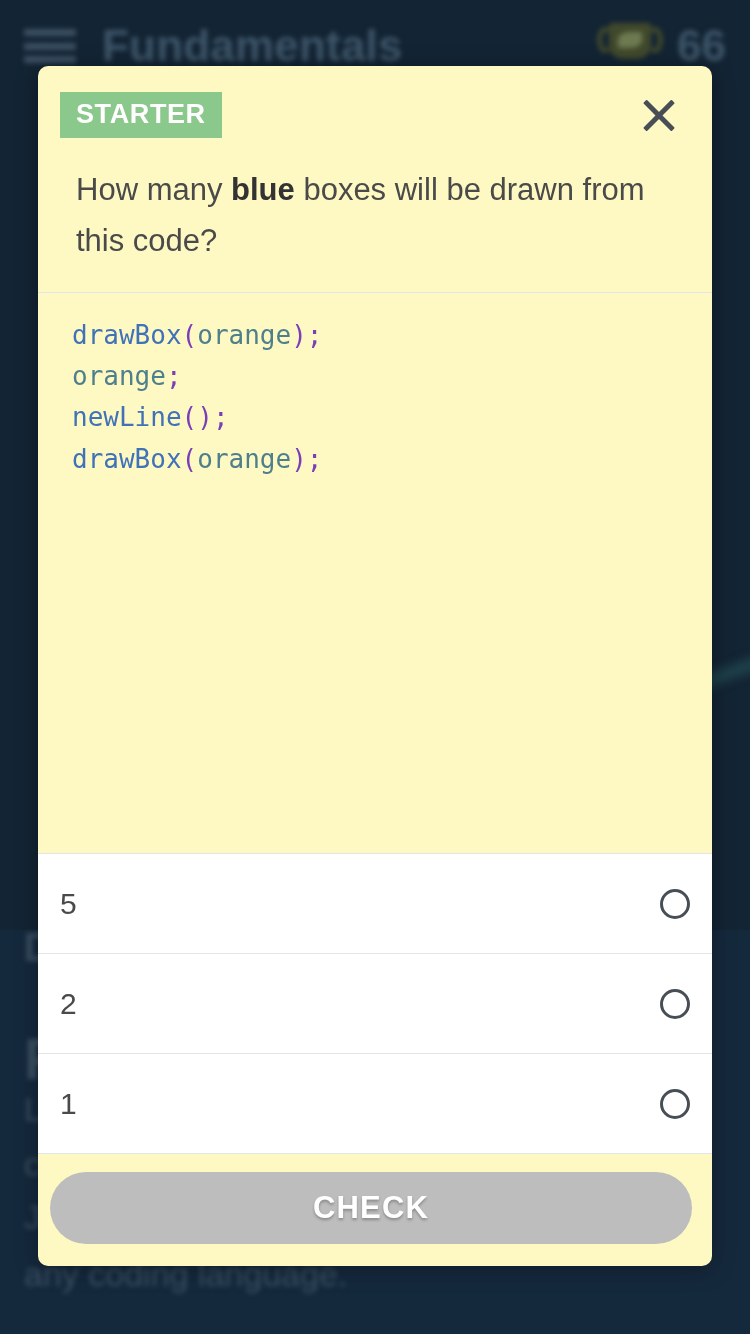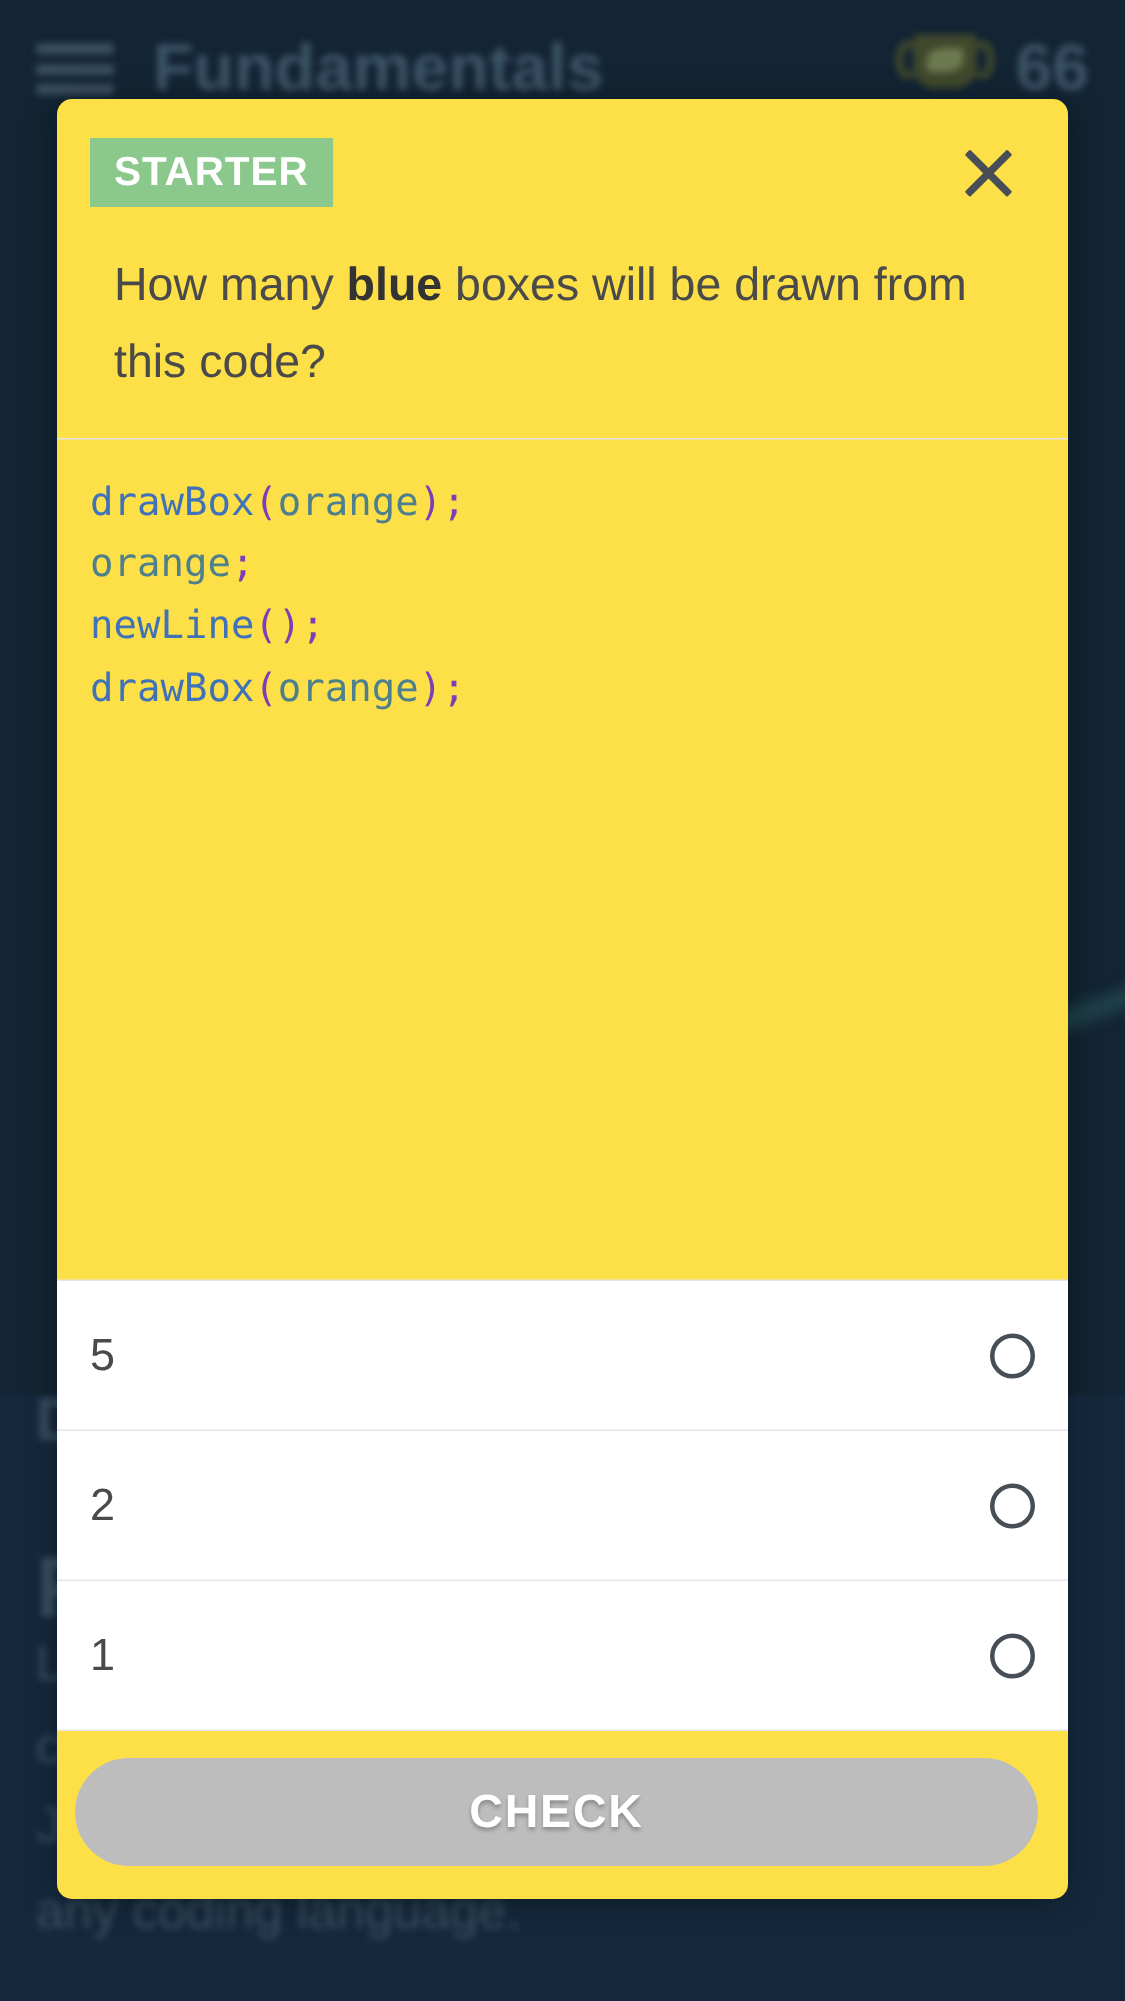--- a/index.html
+++ b/index.html
@@ -124,21 +124,21 @@
   .bg-t5 { left: 24px; top: 1198px; font-size: 34px; }
   .bg-t6 { left: 24px; top: 1255px; font-size: 34px; }
 
   
   .modal {
     position: absolute;
     left: 38px;
     top: 66px;
     width: 674px;
     height: 1200px;
-    background: #fde047;
+    background: #fef9c3;
     border-radius: 10px;
     box-shadow: 0 3px 22px rgba(0,0,0,.35);
     display: flex;
     flex-direction: column;
     overflow: hidden;
   }
 
   .modal-header {
     padding: 26px 22px 0 22px;
     display: flex;
@@ -188,21 +188,21 @@
   .question b { font-weight: bold; color: #333; }
 
   .divider {
     height: 1px;
     background: #e3e5e7;
     width: 100%;
   }
 
   .code-area {
     flex: 1;
-    padding: 22px 22px 10px 22px;
+    padding: 22px 22px 10px 34px;
     font-family: "DejaVu Sans Mono", "Liberation Mono", monospace;
     font-size: 26px;
     line-height: 1.58;
     overflow: hidden;
   }
   .code-line { white-space: pre; }
   .tok-fn    { color: #3f72b8; }
   .tok-punct { color: #7a3fb8; }
   .tok-arg   { color: #4e7f8c; }
 

